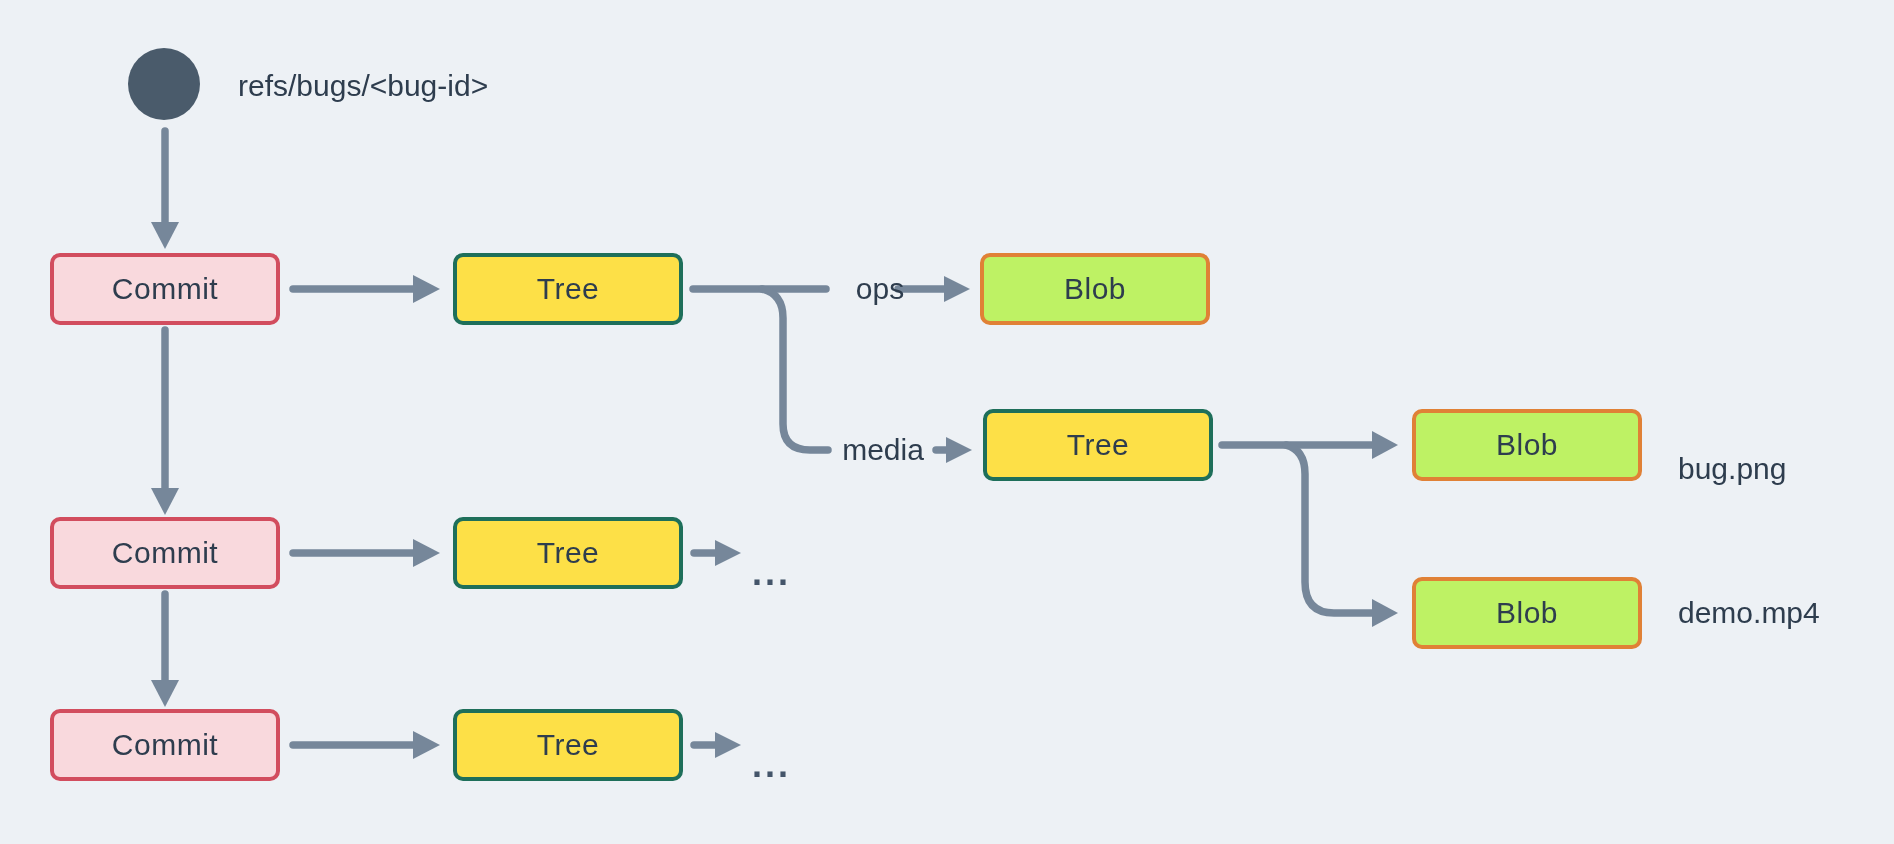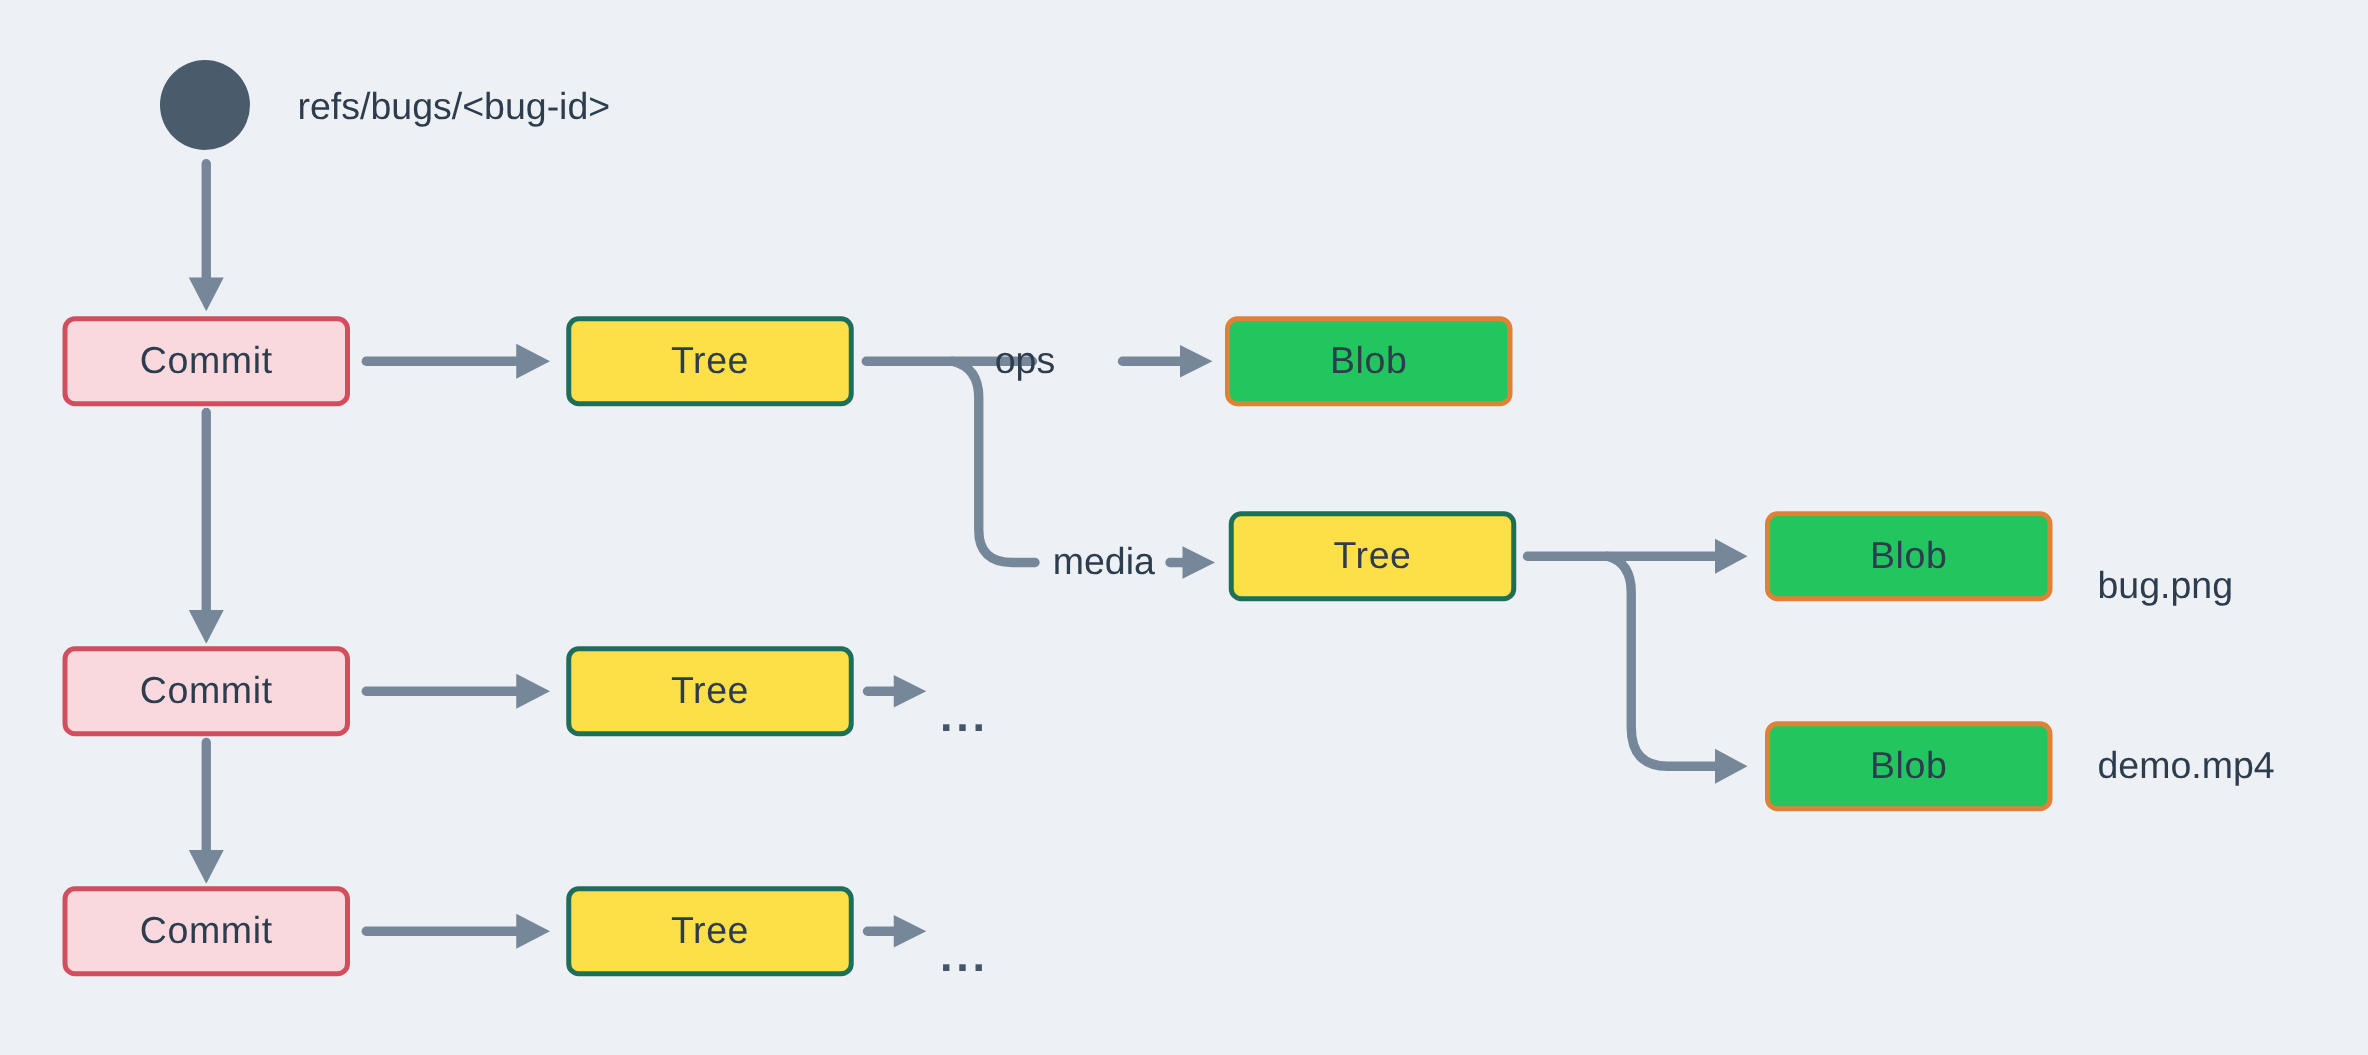--- a/index.html
+++ b/index.html
@@ -12,21 +12,21 @@
   }
   .edges { position:absolute; left:0; top:0; width:1894px; height:844px; }
   .node {
     position:absolute; width:230px; height:72px; box-sizing:border-box;
     border:4px solid; border-radius:10px;
     display:flex; align-items:center; justify-content:center;
     font-size:30px; letter-spacing:0.5px;
   }
   .node.commit { background:#f9d9dd; border-color:#d24d5e;text-align:right; }
   .node.tree   { background:#fde047; border-color:#1e6f5a; }
-  .node.blob   { background:#22c55e; border-color:#e08136; }
+  .node.blob   { background:#bef264; border-color:#e08136; }
   .ref-circle {
     position:absolute; left:128px; top:48px; width:72px; height:72px;
     border-radius:50%; background:#4a5b6b;
   }
   .lbl { position:absolute; font-size:30px; white-space:nowrap; line-height:30px; }
   .edge-lbl { text-align:center; }
   .dots {
     position:absolute; font-size:36px; font-weight:bold; color:#44556a;
     letter-spacing:3px; line-height:20px;
   }
@@ -100,21 +100,21 @@
     <span>Tree</span>
   </div>
 
   <div class="node blob" style="left:1412px; top:409px;">
     <span>Blob</span>
   </div>
   <div class="node blob" style="left:1412px; top:577px;">
     <span>Blob</span>
   </div>
 
-  <div class="lbl edge-lbl" style="left:788px; top:274px; width:64px;">ops</div>
+  <div class="lbl edge-lbl" style="left:848px; top:274px; width:64px;">ops</div>
   <div class="lbl edge-lbl" style="left:834px; top:435px; width:98px;">media</div>
 
   <div class="lbl" style="left:1678px; top:454px;">bug.png</div>
   <div class="lbl" style="left:1678px; top:598px;">demo.mp4</div>
 
   <div class="dots" style="left:752px; top:563px;">...</div>
   <div class="dots" style="left:752px; top:755px;">...</div>
 
 </div>
 

